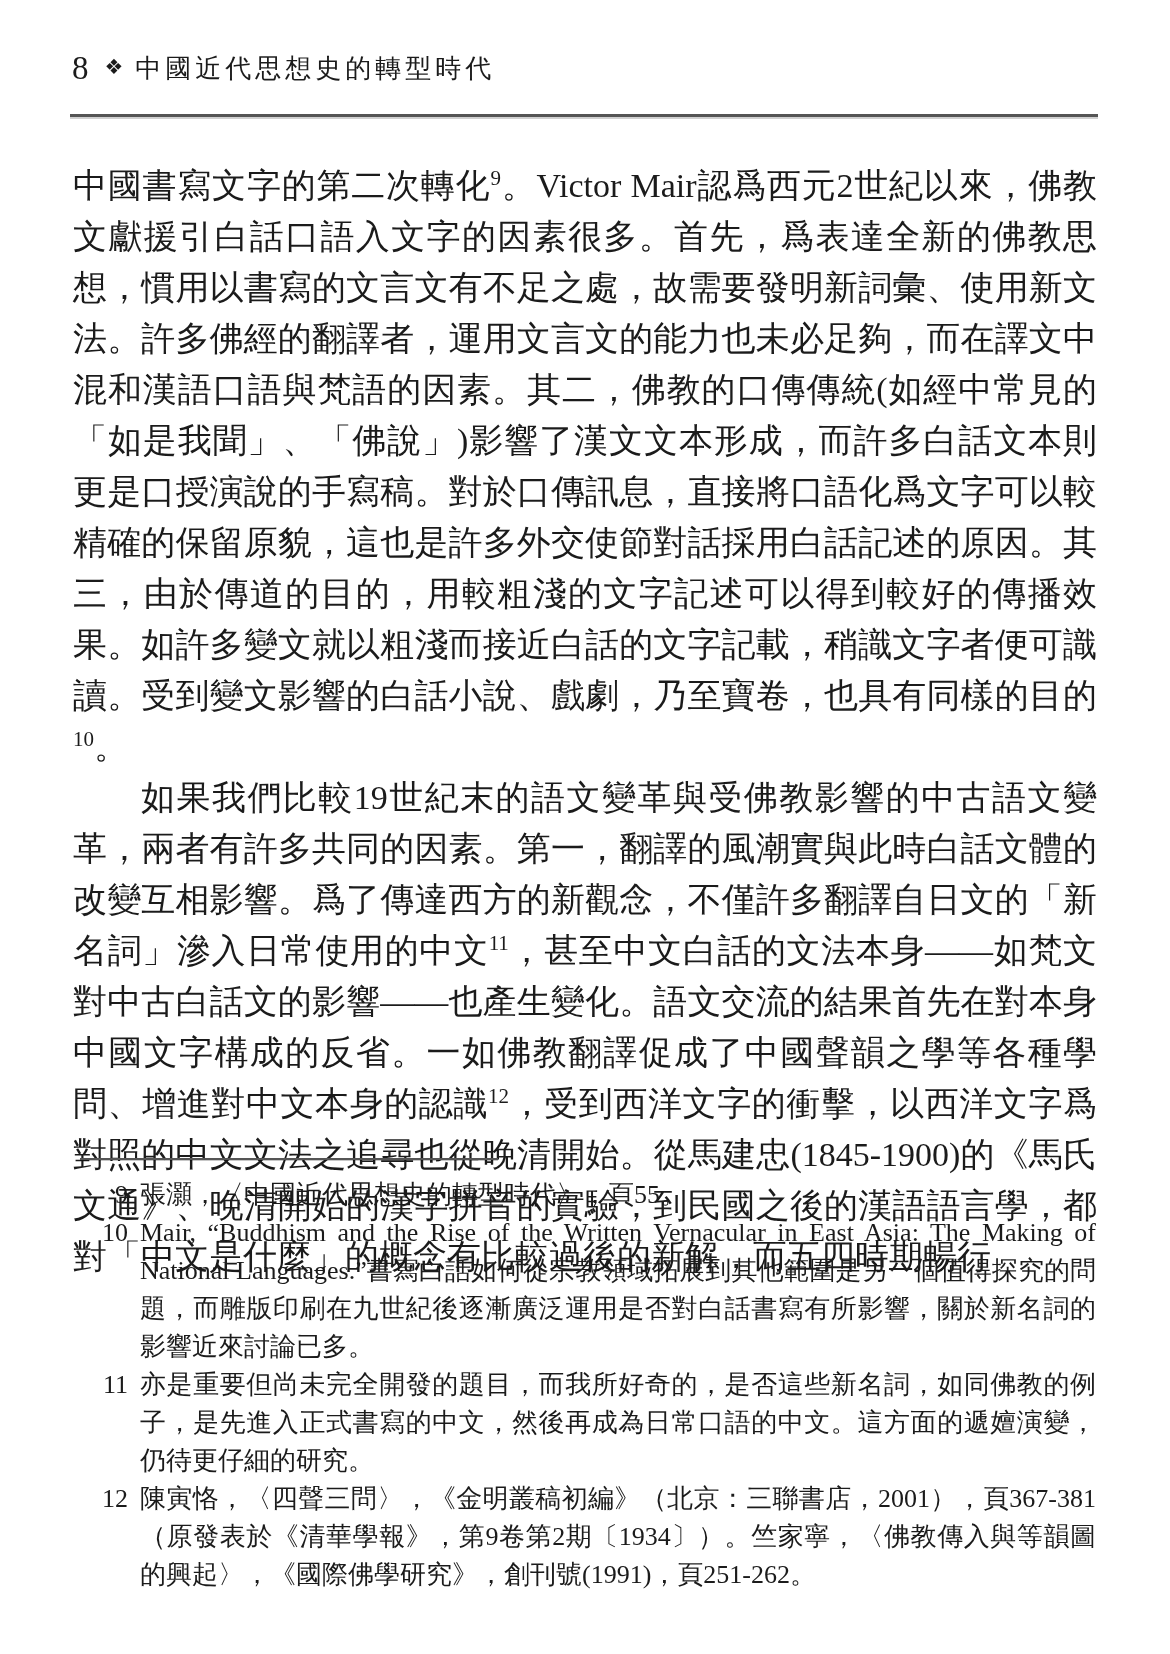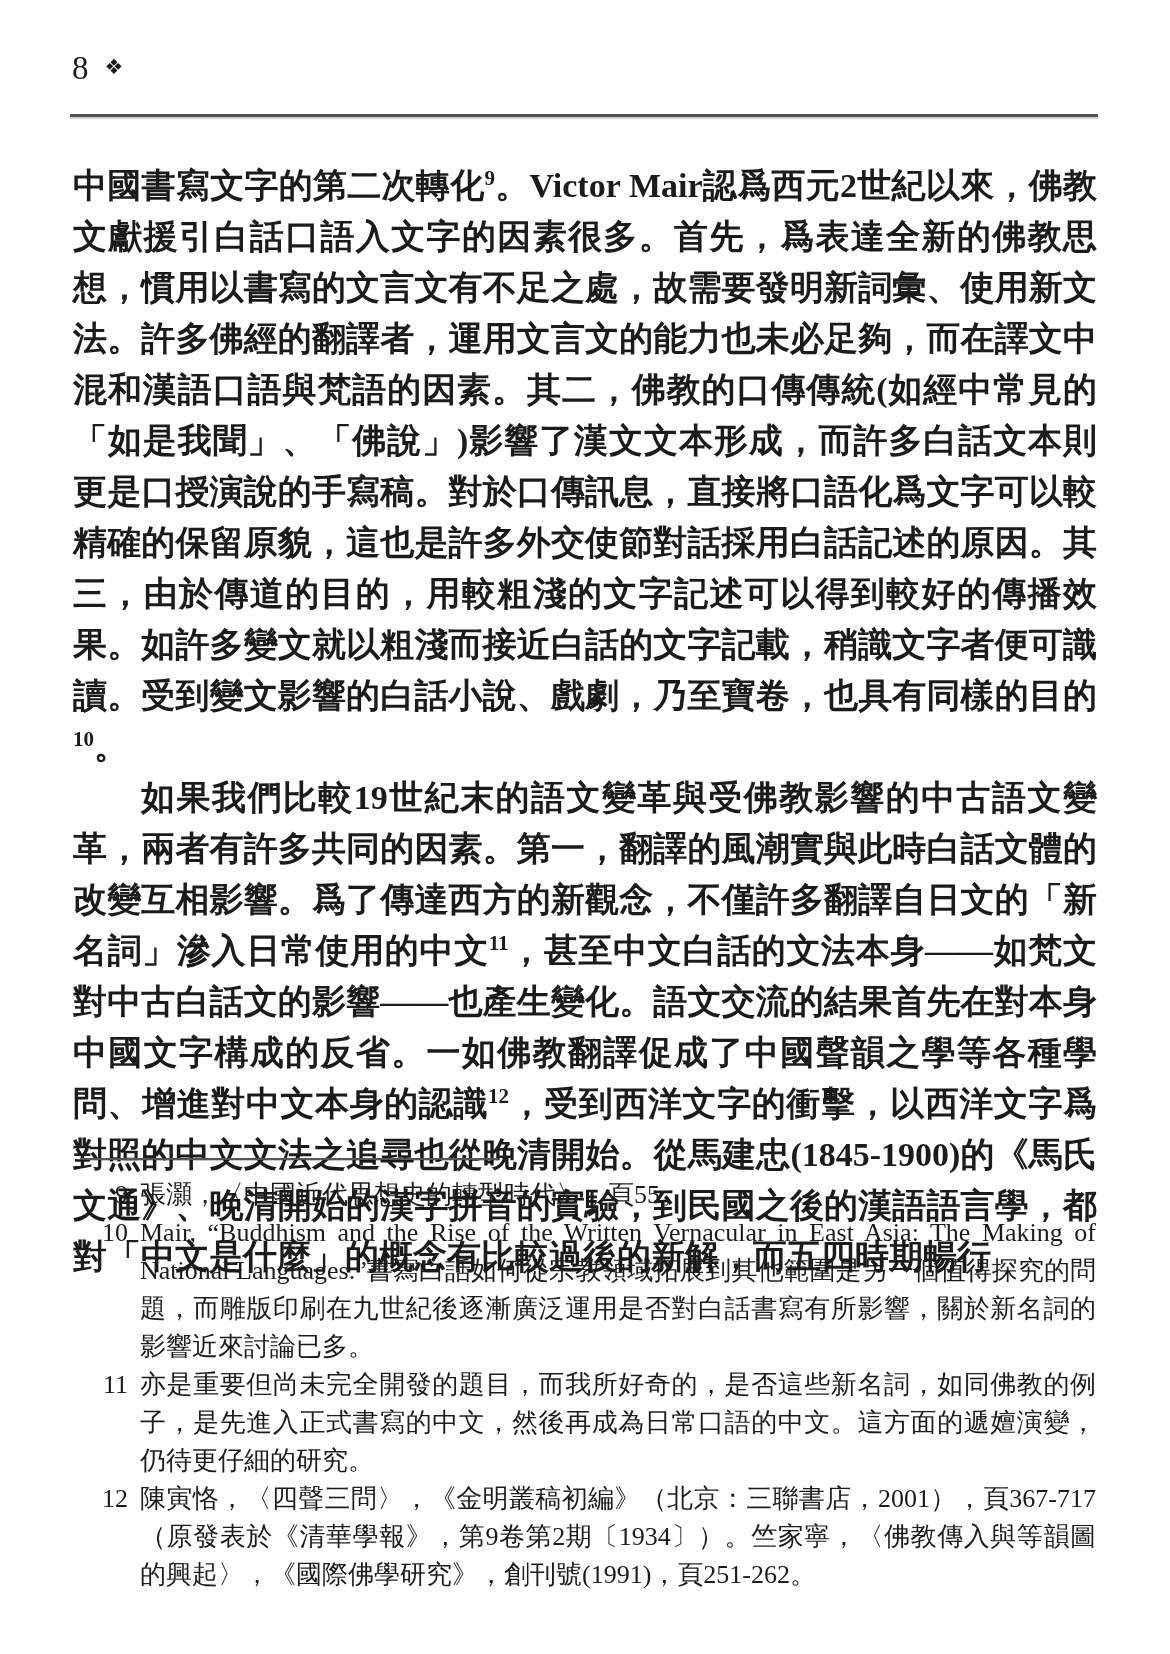--- a/index.html
+++ b/index.html
@@ -50,21 +50,20 @@
   }
   .body-text {
     position: absolute;
     left: 73px;
     top: 160px;
     width: 1024px;
     font-size: 34px;
     line-height: 51px;
     text-align: justify;
     text-justify: inter-character;
-    font-weight: bold;
   }
   .paragraph {
     margin: 0;
   }
   .paragraph.indent {
     text-indent: 68px;
   }
   sup.fn-ref {
     font-size: 21px;
     line-height: 0;
@@ -104,20 +103,21 @@
   }
 </style>
 </head>
 <body>
 
 <div class="page" style="--paper: #ffffff; --ink: #1b1b1b; --rule: #555555;">
 
   <header class="page-header">
     <span class="page-number">8</span>
     <span class="ornament">❖</span>
+    <span class="running-title">中國近代思想史的轉型時代</span>
   </header>
 
   <div class="header-rule"></div>
 
   <main class="body-text" id="paragraphs">
       <p class="paragraph">中國書寫文字的第二次轉化<sup class="fn-ref">9</sup>。Victor Mair認爲西元2世紀以來，佛教文獻援引白話口語入文字的因素很多。首先，爲表達全新的佛教思想，慣用以書寫的文言文有不足之處，故需要發明新詞彙、使用新文法。許多佛經的翻譯者，運用文言文的能力也未必足夠，而在譯文中混和漢語口語與梵語的因素。其二，佛教的口傳傳統(如經中常見的「如是我聞」、「佛說」)影響了漢文文本形成，而許多白話文本則更是口授演說的手寫稿。對於口傳訊息，直接將口語化爲文字可以較精確的保留原貌，這也是許多外交使節對話採用白話記述的原因。其三，由於傳道的目的，用較粗淺的文字記述可以得到較好的傳播效果。如許多變文就以粗淺而接近白話的文字記載，稍識文字者便可識讀。受到變文影響的白話小說、戲劇，乃至寶卷，也具有同樣的目的<sup class="fn-ref">10</sup>。</p>
       <p class="paragraph indent">如果我們比較19世紀末的語文變革與受佛教影響的中古語文變革，兩者有許多共同的因素。第一，翻譯的風潮實與此時白話文體的改變互相影響。爲了傳達西方的新觀念，不僅許多翻譯自日文的「新名詞」滲入日常使用的中文<sup class="fn-ref">11</sup>，甚至中文白話的文法本身——如梵文對中古白話文的影響——也產生變化。語文交流的結果首先在對本身中國文字構成的反省。一如佛教翻譯促成了中國聲韻之學等各種學問、增進對中文本身的認識<sup class="fn-ref">12</sup>，受到西洋文字的衝擊，以西洋文字爲對照的中文文法之追尋也從晚清開始。從馬建忠(1845-1900)的《馬氏文通》、晚清開始的漢字拼音的實驗，到民國之後的漢語語言學，都對「中文是什麼」的概念有比較過後的新解，而五四時期暢行</p>
     </main>
 
   <div class="fn-separator"></div>
@@ -130,17 +130,17 @@
       <div class="footnote">
         <span class="fn-num">10</span>
         <span class="fn-text">Mair, “Buddhism and the Rise of the Written Vernacular in East Asia: The Making of National Languages.”書寫白話如何從宗教領域拓展到其他範圍是另一個值得探究的問題，而雕版印刷在九世紀後逐漸廣泛運用是否對白話書寫有所影響，關於新名詞的影響近來討論已多。</span>
       </div>
       <div class="footnote">
         <span class="fn-num">11</span>
         <span class="fn-text">亦是重要但尚未完全開發的題目，而我所好奇的，是否這些新名詞，如同佛教的例子，是先進入正式書寫的中文，然後再成為日常口語的中文。這方面的遞嬗演變，仍待更仔細的研究。</span>
       </div>
       <div class="footnote">
         <span class="fn-num">12</span>
-        <span class="fn-text">陳寅恪，〈四聲三問〉，《金明叢稿初編》（北京：三聯書店，2001），頁367-717（原發表於《清華學報》，第9卷第2期〔1934〕）。竺家寧，〈佛教傳入與等韻圖的興起〉，《國際佛學研究》，創刊號(1991)，頁251-262。</span>
+        <span class="fn-text">陳寅恪，〈四聲三問〉，《金明叢稿初編》（北京：三聯書店，2001），頁367-381（原發表於《清華學報》，第9卷第2期〔1934〕）。竺家寧，〈佛教傳入與等韻圖的興起〉，《國際佛學研究》，創刊號(1991)，頁251-262。</span>
       </div>
     </section>
 
 </div>
 
 </body></html>

